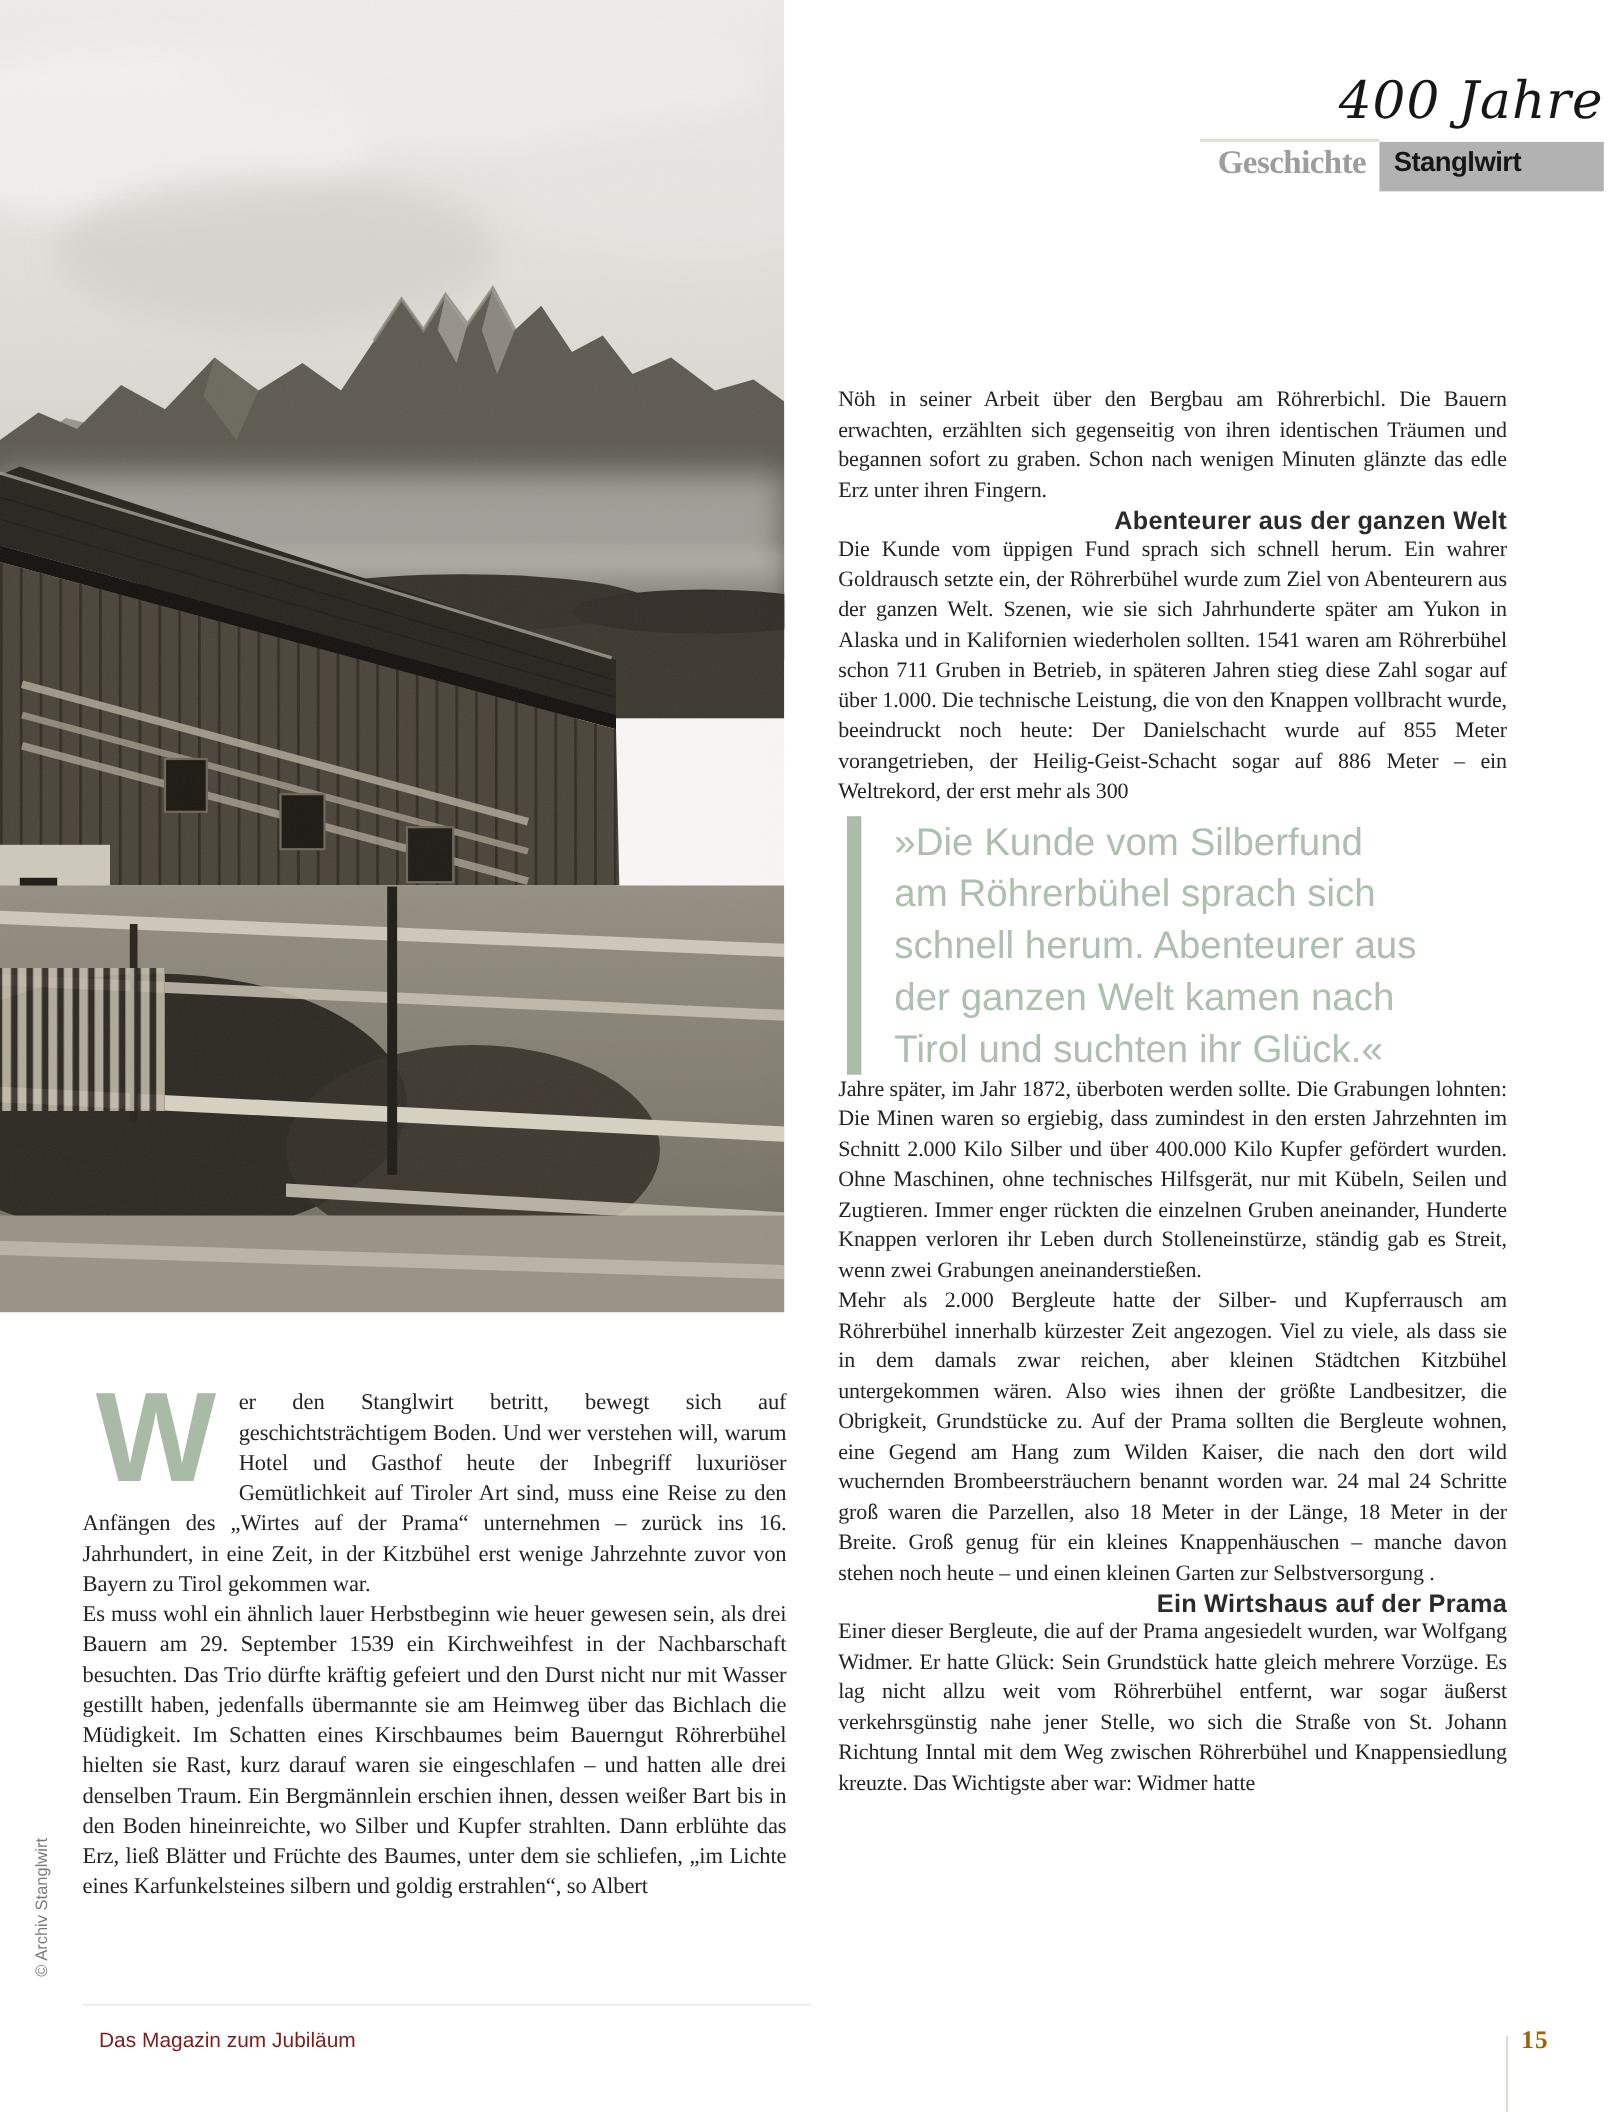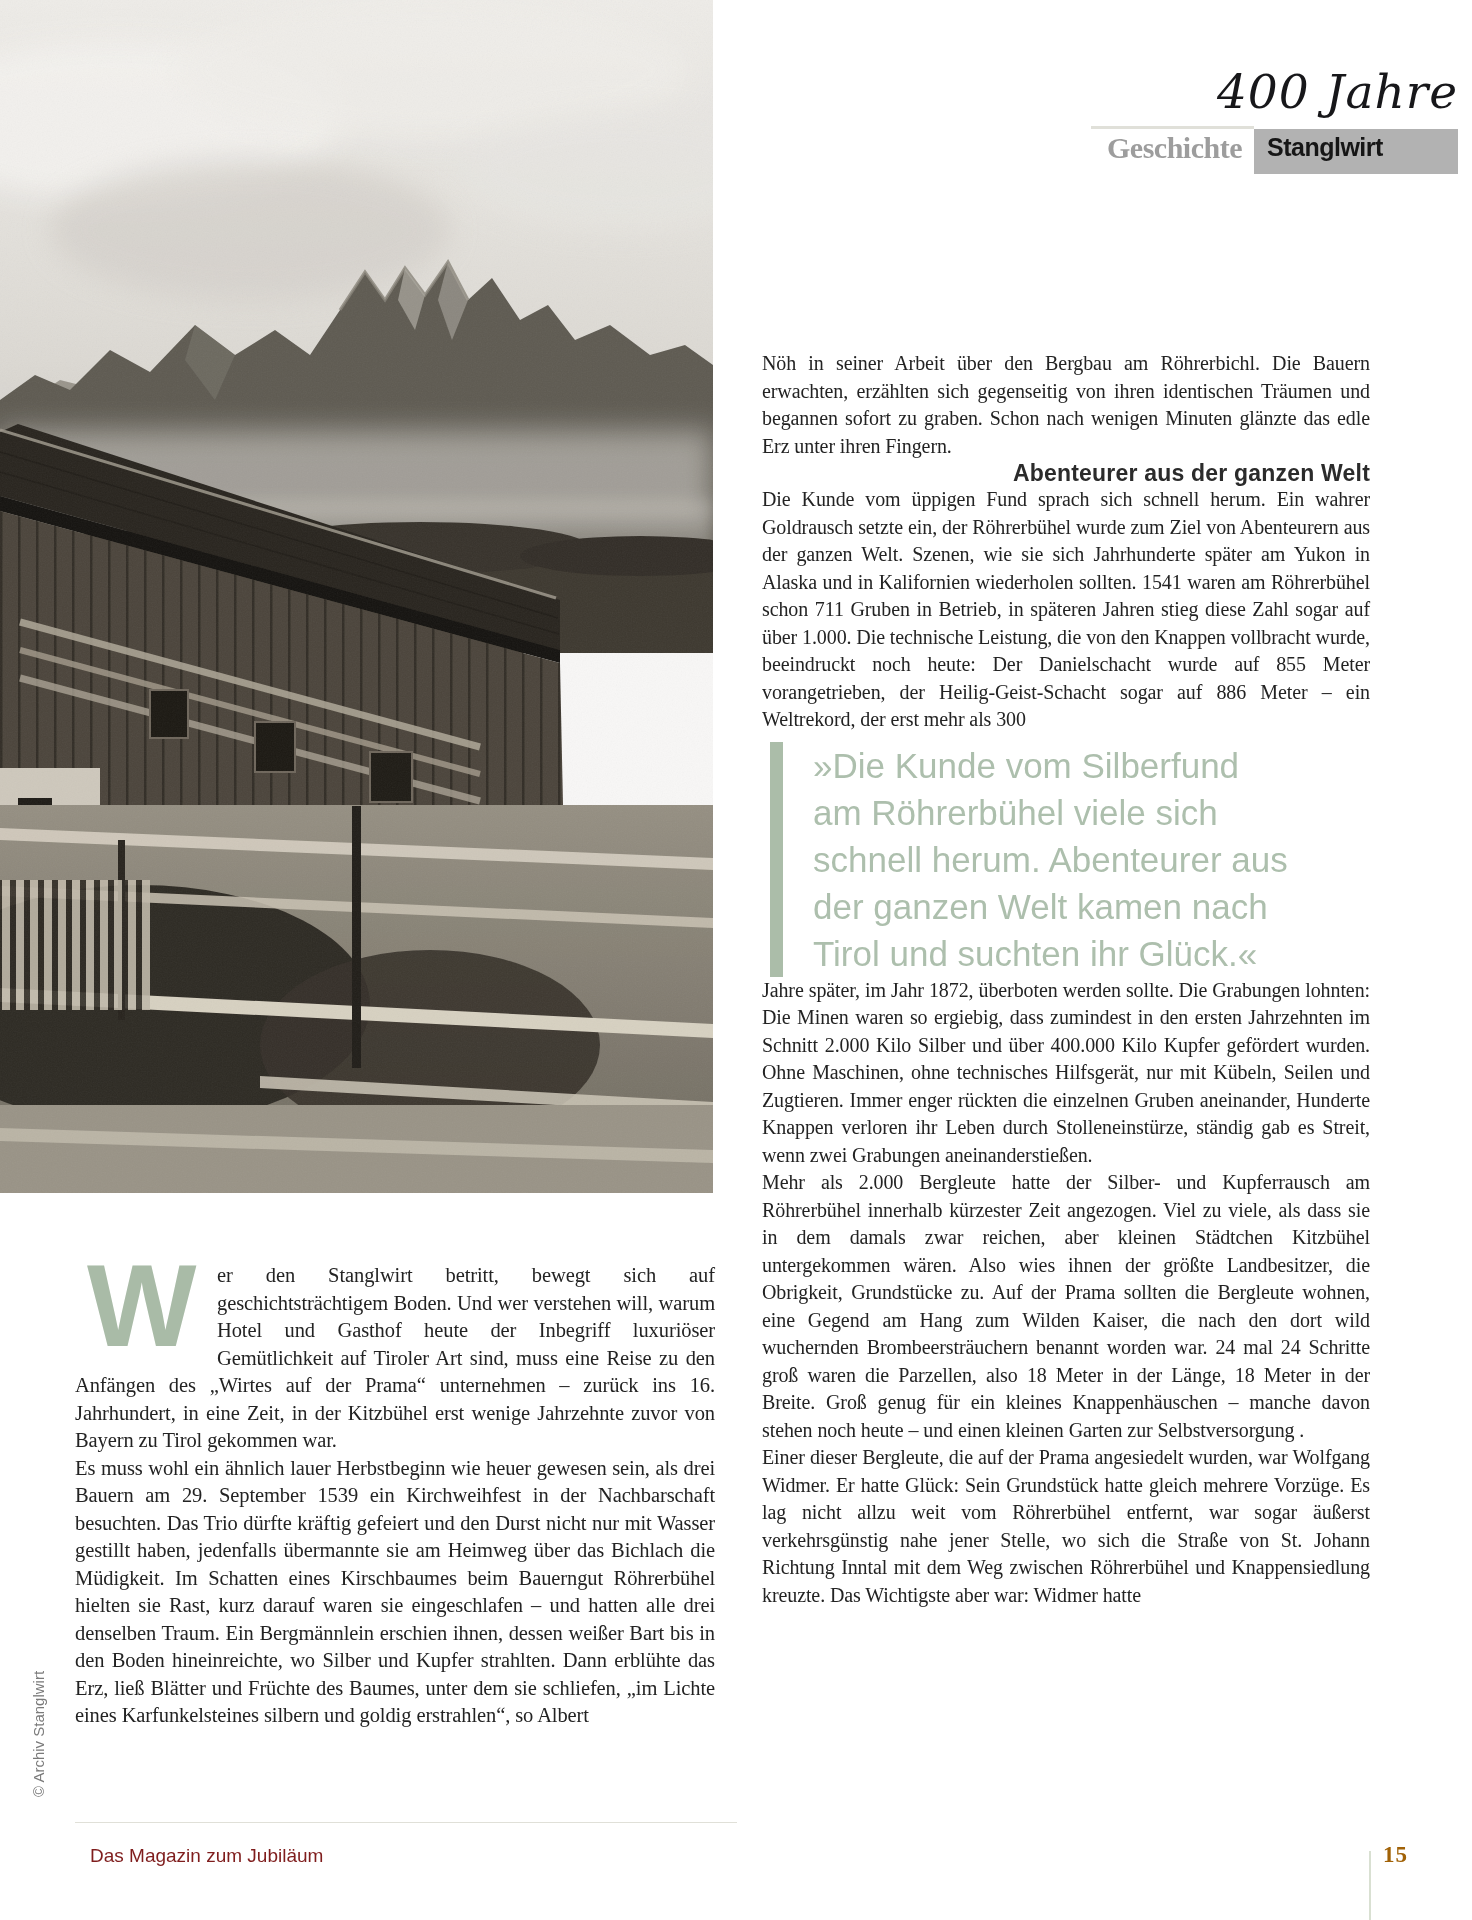--- a/index.html
+++ b/index.html
@@ -164,24 +164,25 @@
   <div class="brand-box">
     <span class="brand">Stanglwirt</span>
   </div>
 
   <div class="col col-right">
     <p>Nöh in seiner Arbeit über den Bergbau am Röhrerbichl. Die Bauern erwachten, erzählten sich gegenseitig von ihren identischen Träumen und begannen sofort zu graben. Schon nach wenigen Minuten glänzte das edle Erz unter ihren Fingern.</p>
     <p class="subhead h1">Abenteurer aus der ganzen Welt</p>
     <p>Die Kunde vom üppigen Fund sprach sich schnell herum. Ein wahrer Goldrausch setzte ein, der Röhrerbühel wurde zum Ziel von Abenteurern aus der ganzen Welt. Szenen, wie sie sich Jahrhunderte später am Yukon in Alaska und in Kalifornien wiederholen sollten. 1541 waren am Röhrerbühel schon 711 Gruben in Betrieb, in späteren Jahren stieg diese Zahl sogar auf über 1.000. Die technische Leistung, die von den Knappen vollbracht wurde, beeindruckt noch heute: Der Danielschacht wurde auf 855 Meter vorangetrieben, der Heilig-Geist-Schacht sogar auf 886 Meter – ein Weltrekord, der erst mehr als 300</p>
     <div class="pullquote">
       <div class="pq-bar"></div>
-      <div class="pq-text">»Die Kunde vom Silberfund am Röhrerbühel viele sich schnell herum. Abenteurer aus der ganzen Welt kamen nach Tirol und suchten ihr Glück.«</div>
+      <div class="pq-text">»Die Kunde vom Silberfund am Röhrerbühel sprach sich schnell herum. Abenteurer aus der ganzen Welt kamen nach Tirol und suchten ihr Glück.«</div>
     </div>
     <p class="after-quote">Jahre später, im Jahr 1872, überboten werden sollte. Die Grabungen lohnten: Die Minen waren so ergiebig, dass zumindest in den ersten Jahrzehnten im Schnitt 2.000 Kilo Silber und über 400.000 Kilo Kupfer gefördert wurden. Ohne Maschinen, ohne technisches Hilfsgerät, nur mit Kübeln, Seilen und Zugtieren. Immer enger rückten die einzelnen Gruben aneinander, Hunderte Knappen verloren ihr Leben durch Stolleneinstürze, ständig gab es Streit, wenn zwei Grabungen aneinanderstießen.</p>
     <p>Mehr als 2.000 Bergleute hatte der Silber- und Kupferrausch am Röhrerbühel innerhalb kürzester Zeit angezogen. Viel zu viele, als dass sie in dem damals zwar reichen, aber kleinen Städtchen Kitzbühel untergekommen wären. Also wies ihnen der größte Landbesitzer, die Obrigkeit, Grundstücke zu. Auf der Prama sollten die Bergleute wohnen, eine Gegend am Hang zum Wilden Kaiser, die nach den dort wild wuchernden Brombeersträuchern benannt worden war. 24 mal 24 Schritte groß waren die Parzellen, also 18 Meter in der Länge, 18 Meter in der Breite. Groß genug für ein kleines Knappenhäuschen – manche davon stehen noch heute – und einen kleinen Garten zur Selbstversorgung .</p>
+    <p class="subhead h2">Ein Wirtshaus auf der Prama</p>
     <p>Einer dieser Bergleute, die auf der Prama angesiedelt wurden, war Wolfgang Widmer. Er hatte Glück: Sein Grundstück hatte gleich mehrere Vorzüge. Es lag nicht allzu weit vom Röhrerbühel entfernt, war sogar äußerst verkehrsgünstig nahe jener Stelle, wo sich die Straße von St. Johann Richtung Inntal mit dem Weg zwischen Röhrerbühel und Knappensiedlung kreuzte. Das Wichtigste aber war: Widmer hatte</p>
   </div>
 
   <div class="col col-left">
     <p><span class="dropcap">W</span><span>er den Stanglwirt betritt, bewegt sich auf geschichtsträchtigem Boden. Und wer verstehen will, warum Hotel und Gasthof heute der Inbegriff luxuriöser Gemütlichkeit auf Tiroler Art sind, muss eine Reise zu den Anfängen des „Wirtes auf der Prama“ unternehmen – zurück ins 16. Jahrhundert, in eine Zeit, in der Kitzbühel erst wenige Jahrzehnte zuvor von Bayern zu Tirol gekommen war.</span></p>
     <p>Es muss wohl ein ähnlich lauer Herbstbeginn wie heuer gewesen sein, als drei Bauern am 29. September 1539 ein Kirchweihfest in der Nachbarschaft besuchten. Das Trio dürfte kräftig gefeiert und den Durst nicht nur mit Wasser gestillt haben, jedenfalls übermannte sie am Heimweg über das Bichlach die Müdigkeit. Im Schatten eines Kirschbaumes beim Bauerngut Röhrerbühel hielten sie Rast, kurz darauf waren sie eingeschlafen – und hatten alle drei denselben Traum. Ein Bergmännlein erschien ihnen, dessen weißer Bart bis in den Boden hineinreichte, wo Silber und Kupfer strahlten. Dann erblühte das Erz, ließ Blätter und Früchte des Baumes, unter dem sie schliefen, „im Lichte eines Karfunkelsteines silbern und goldig erstrahlen“, so Albert</p>
   </div>
 
   <div class="footer-rule"></div>
   <div class="footer-text">Das Magazin zum Jubiläum</div>

